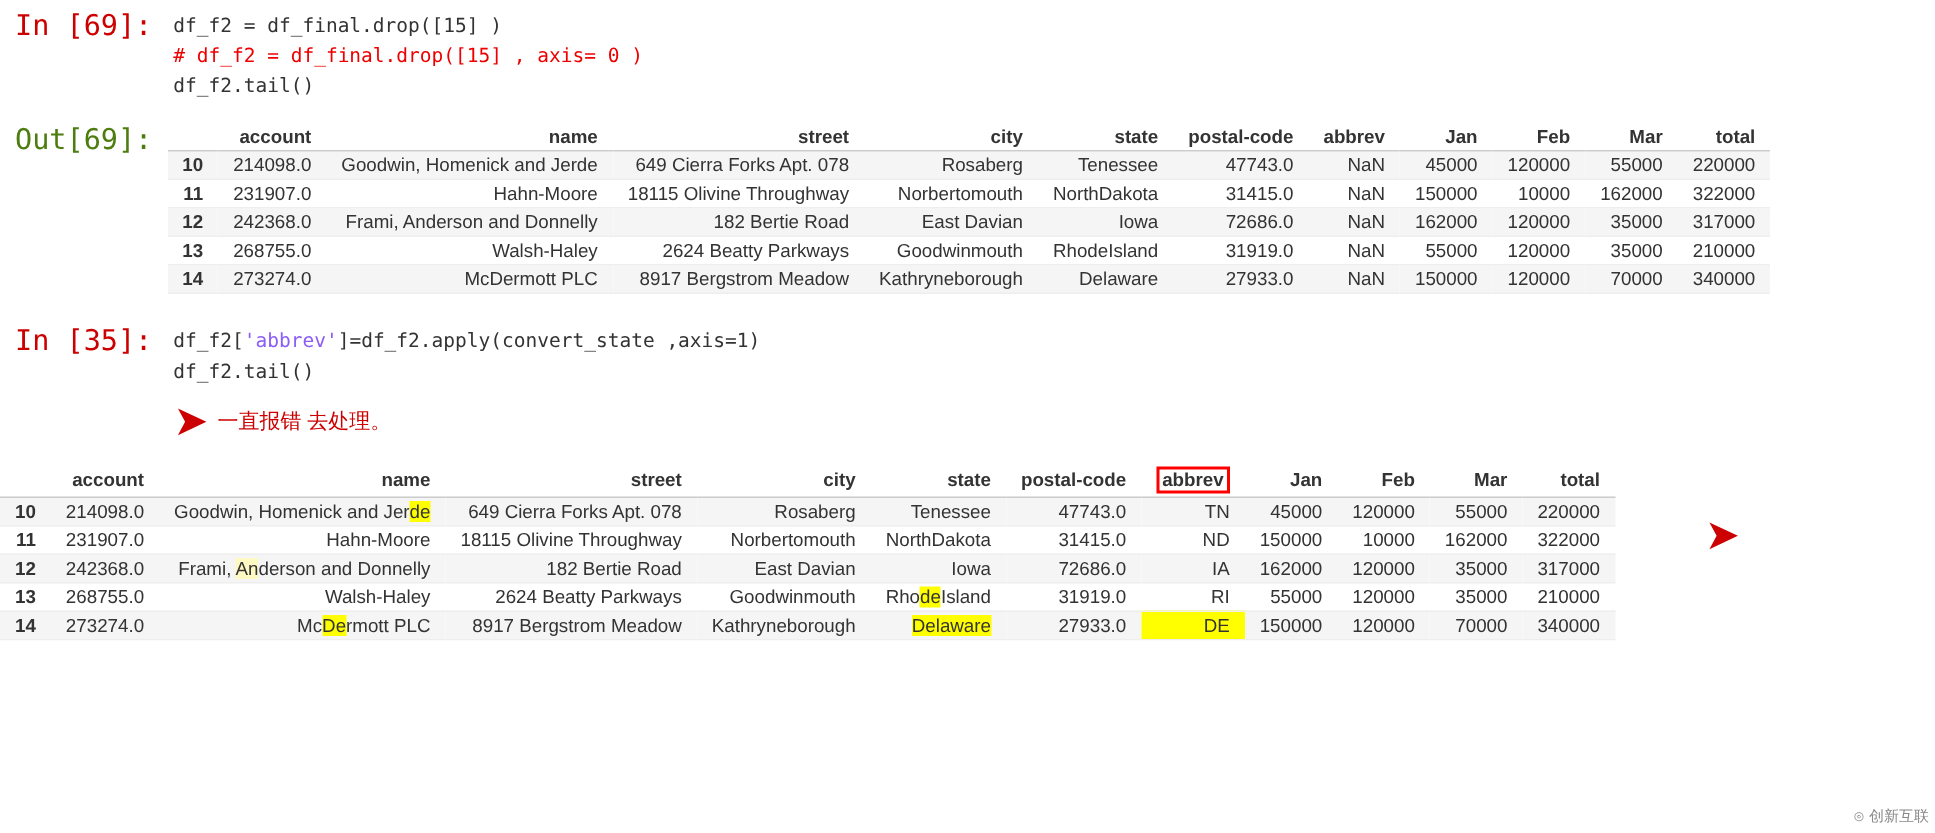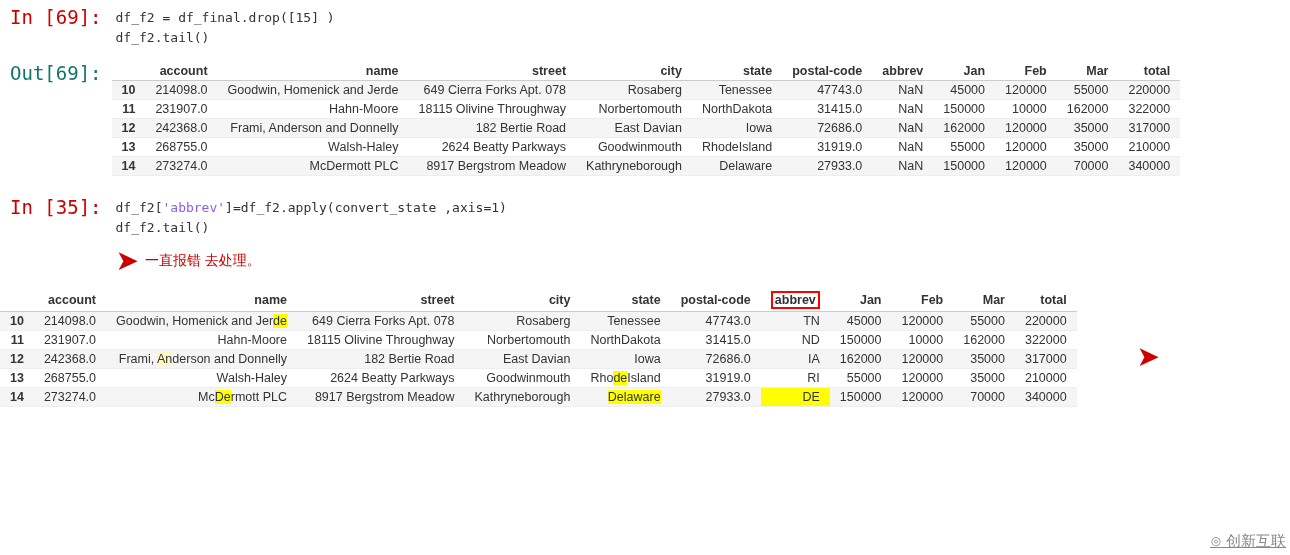--- a/index.html
+++ b/index.html
@@ -120,26 +120,25 @@
       display: inline-block;
       padding: 0 2px;
     }
 
     
     .logo-area {
       position: fixed;
       bottom: 4px;
       right: 4px;
       color: #888;
-      font-size: 15px;
-      text-decoration: underline;
+      font-size: 10px;
     }
 
     .out-label {
-      color: #0f766e;
+      color: #4d7c0f;
       font-family: monospace;
     }
 
     .in-label {
       color: #c00;
       font-family: monospace;
     }
 
     .divider {
       height: 8px;
@@ -152,20 +151,21 @@
 </head>
 <body>
 
 <div class="notebook-area">
 
   <div class="cell">
     <div class="cell-label in-label">In  [69]:</div>
     <div class="cell-content">
       <div class="code-block">
         <div class="code-line">df_f2 = df_final.drop([15]  )</div>
+        <div class="code-line code-comment"># df_f2 = df_final.drop([15] , axis= 0 )</div>
         <div class="code-line">df_f2.tail()</div>
       </div>
     </div>
   </div>
 
   <div class="cell">
     <div class="cell-label out-label">Out[69]:</div>
     <div class="cell-content">
       <div class="df-table-wrapper">
         <table class="df-table">

